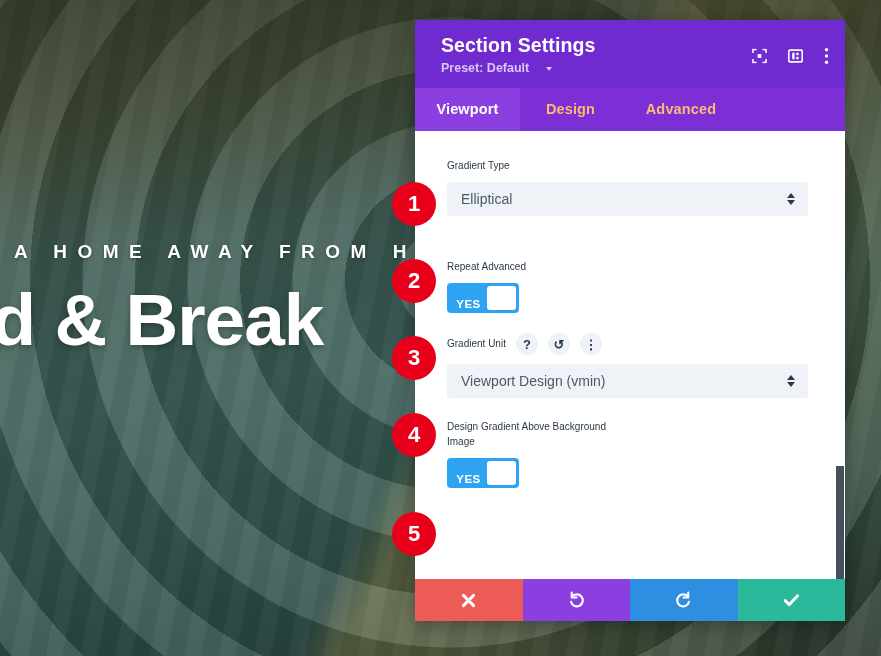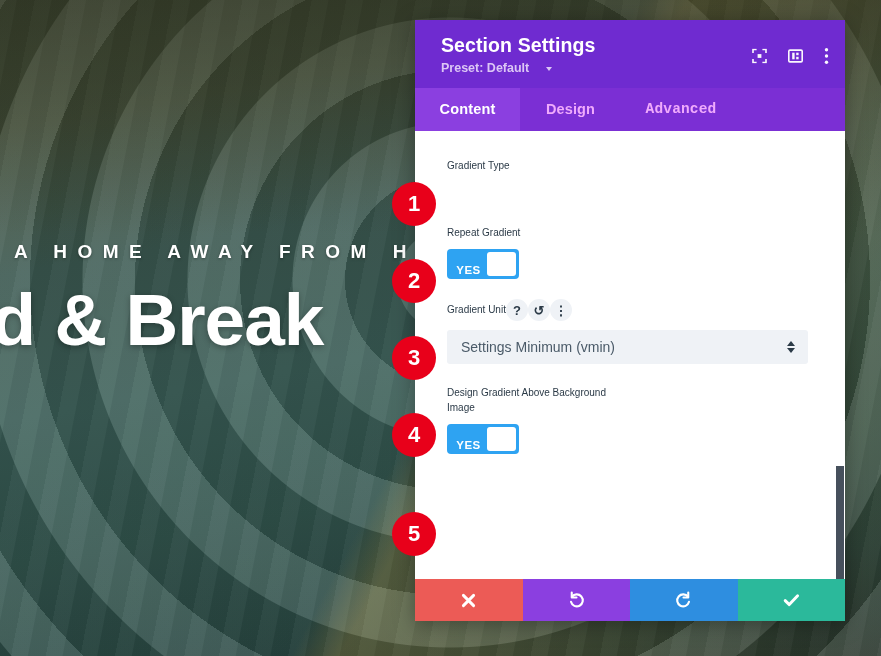--- a/index.html
+++ b/index.html
@@ -145,48 +145,48 @@
   
   .tabs {
     display: flex;
     background: #7b2fd4;
     flex: 0 0 auto;
   }
   .tab {
     padding: 13px 0 14px;
     font-size: 14.5px;
     font-weight: 700;
-    color: #f0abfc;
+    color: #fdba74;
     text-align: center;
     cursor: pointer;
     letter-spacing: .15px;
   }
   .tab.t1 { width: 105px; }
   .tab.t2 { width: 101px; }
-  .tab.t3 { width: 120px; font-family: Liberation Mono, monospace; }
+  .tab.t3 { width: 120px; }
   .tab.active { background: #8b3fe0; color: #ffffff; }
 
   
   .panel-body {
     flex: 1 1 auto;
     position: relative;
     background: #fff;
     overflow: hidden;
     padding: 28px 37px 10px 32px;
   }
   .field { margin-bottom: 0; }
   .field-label {
     font-size: 10px;
     color: #2b3a47;
     font-weight: 400;
     line-height: 1.42;
     margin-bottom: 9px;
   }
   .label-row {
-    display: flex; align-items: center; 
+    display: flex; align-items: center; gap: 10px;
     margin-bottom: 9px;
   }
   .label-row .field-label { margin-bottom: 0; }
 
   .mini-btn {
     width: 22px; height: 22px;
     border-radius: 50%;
     background: #eff2f6;
     display: flex; align-items: center; justify-content: center;
     cursor: pointer;
@@ -323,38 +323,45 @@
           <svg width="5" height="17" viewBox="0 0 5 17">
             <circle cx="2.5" cy="2.3" r="1.7" fill="#ffffff"></circle>
             <circle cx="2.5" cy="8.5" r="1.7" fill="#ffffff"></circle>
             <circle cx="2.5" cy="14.7" r="1.7" fill="#ffffff"></circle>
           </svg>
         </span>
       </div>
     </div>
 
     <div class="tabs">
-      <div class="tab t1 active">Content</div>
+      <div class="tab t1 active">Viewport</div>
       <div class="tab t2">Design</div>
       <div class="tab t3">Advanced</div>
     </div>
 
     <div class="panel-body">
 
       <div class="field">
         <div class="field-label">Gradient Type</div>
+        <div class="select">
+          <span>Elliptical</span>
+          <span class="arrows">
+            <span class="ar-up"></span>
+              <span class="ar-dn"></span>
+          </span>
+        </div>
       </div>
 
       <div class="gap-a"></div>
 
 
       <div class="gap-a"></div>
 
       <div class="field">
-        <div class="field-label">Repeat Gradient</div>
+        <div class="field-label">Repeat Advanced</div>
         <div class="toggle">
           <span class="tlabel">YES</span>
           <span class="knob"></span>
         </div>
       </div>
 
       <div class="gap-b"></div>
 
       <div class="field">
         <div class="label-row">
@@ -363,21 +370,21 @@
             <span>?</span>
           </div>
           <div class="mini-btn">
             <span>↺</span>
           </div>
           <div class="mini-btn">
             <span>⋮</span>
           </div>
         </div>
         <div class="select">
-          <span>Settings Minimum (vmin)</span>
+          <span>Viewport Design (vmin)</span>
           <span class="arrows">
             <span class="ar-up"></span>
               <span class="ar-dn"></span>
           </span>
         </div>
       </div>
 
       <div class="gap-a"></div>
 
       <div class="field">

